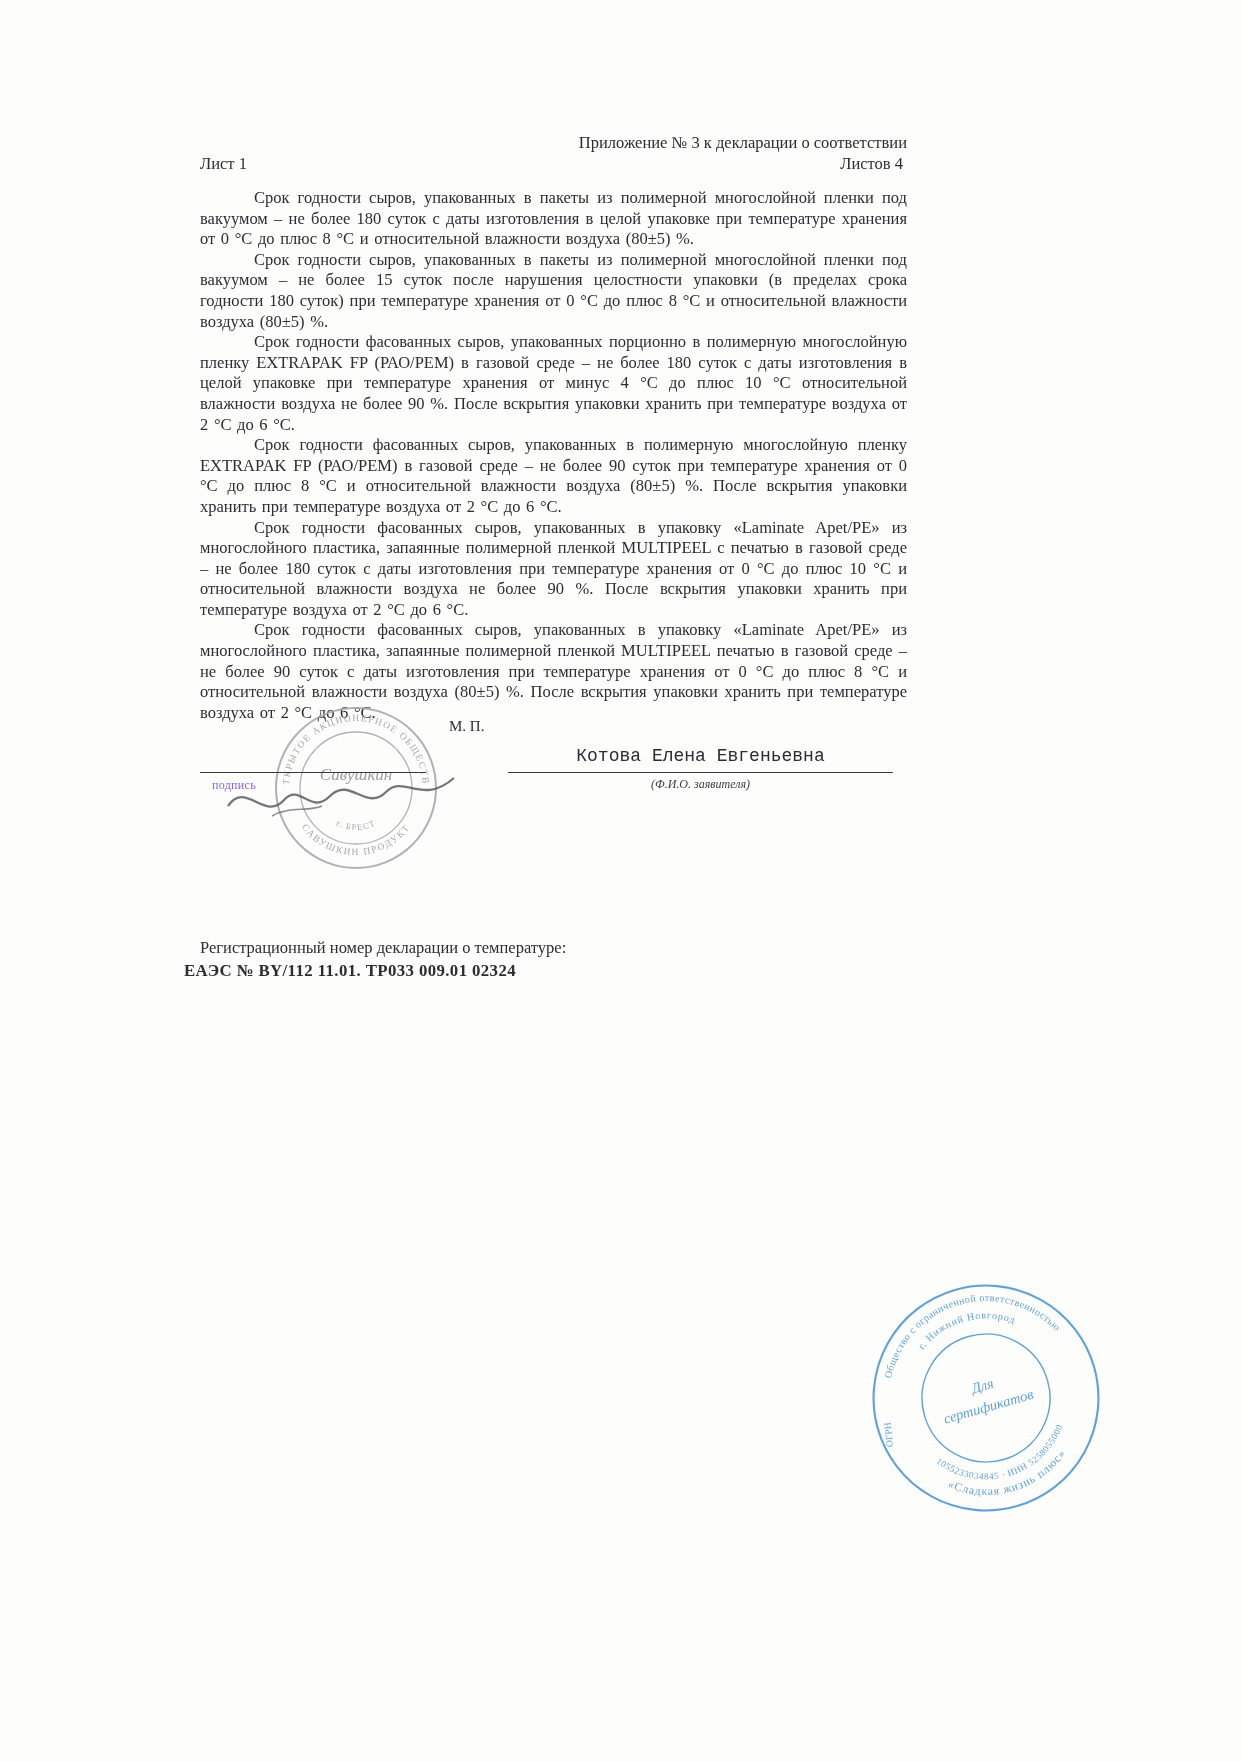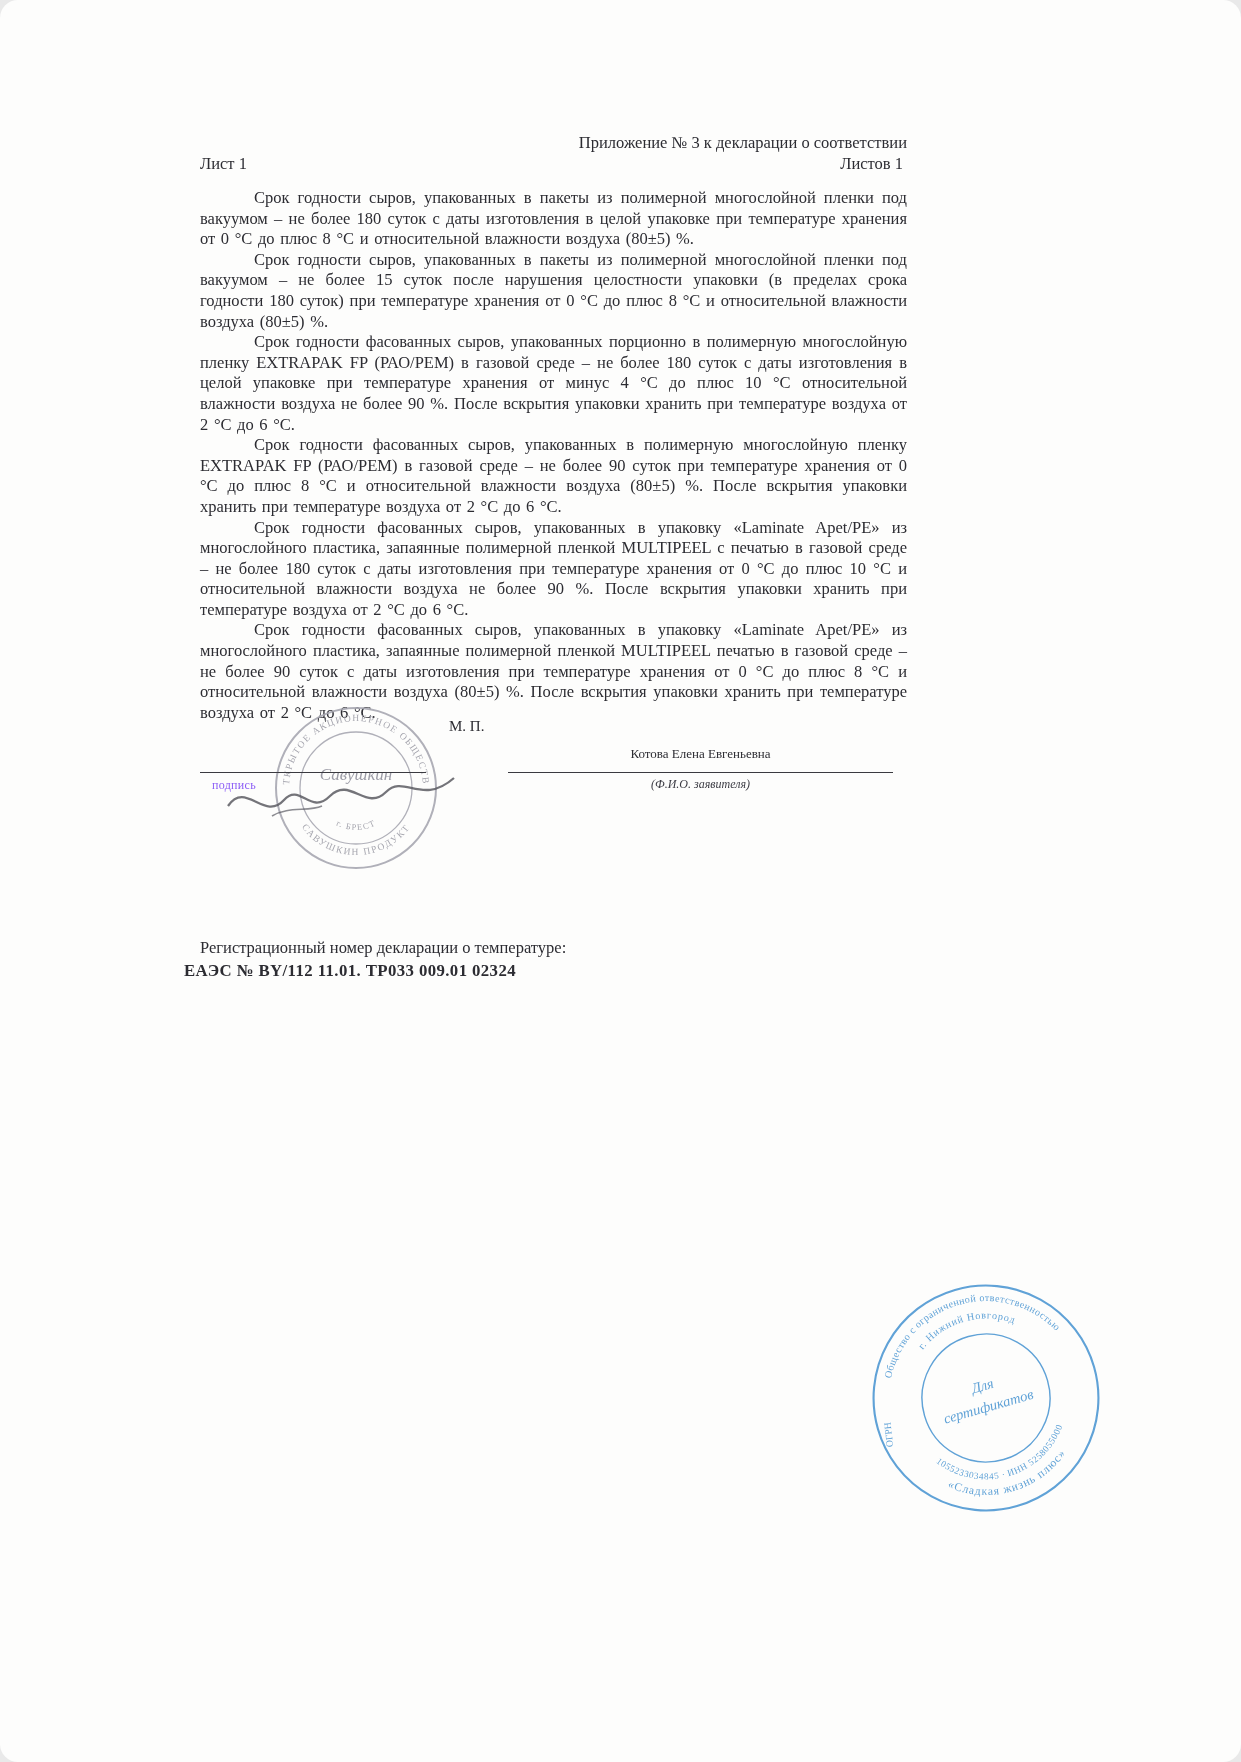--- a/index.html
+++ b/index.html
@@ -4,21 +4,20 @@
 <style>
   html,body{margin:0;padding:0;background:#e9e9e9;}
   .page{
     position:relative;
     width:1241px;height:1762px;
     margin:0 auto;
     background:#fdfdfc;
     font-family:"Liberation Serif","DejaVu Serif",serif;
     color:#2c2c32;
     overflow:hidden;
-    border-radius:18px;
   }
   .content{
     position:absolute;left:200px;top:132px;width:707px;
   }
   .hdr{
     text-align:right;font-size:16.5px;line-height:21px;
   }
   .hdr-sheets{
     display:flex;justify-content:space-between;gap:62px;
     font-size:16.5px;line-height:21px;padding-right:4px;
@@ -36,21 +35,21 @@
   .sig-line{position:absolute;border-top:1.2px solid #3a3a40;height:0;}
   .sig-line-left{left:200px;top:772px;width:226px;}
   .sig-line-right{left:508px;top:772px;width:385px;}
   .sig-caption{
     position:absolute;font-size:12px;color:#8b5cf6;letter-spacing:.3px;
   }
   .cap-podpis{left:212px;top:778px;}
   .mp{position:absolute;left:449px;top:718px;font-size:15px;}
   .fio-name{
     position:absolute;left:508px;top:746px;width:385px;
-    text-align:center;font-size:13px;
+    text-align:center;font-size:18px;font-family:Liberation Mono, monospace;
   }
   .fio-cap{
     position:absolute;left:508px;top:777px;width:385px;
     text-align:center;font-size:12px;color:#3c3c44;font-style:italic;
   }
   
   .reg-label{position:absolute;left:200px;top:938px;font-size:16.5px;}
   .reg-number{position:absolute;left:184px;top:961px;font-size:16.8px;font-weight:700;letter-spacing:.4px;}
   
   .company-seal{
@@ -68,21 +67,21 @@
 </style>
 </head>
 <body>
 
 <div class="page">
 
   <div class="content">
     <div class="hdr">Приложение № 3 к декларации о соответствии</div>
     <div class="hdr-sheets">
       <span>Лист 1</span>
-      <span>Листов 1</span>
+      <span>Листов 4</span>
     </div>
 
     <div class="body-text">
       <p class="para">Срок годности сыров, упакованных в пакеты из полимерной многослойной пленки под вакуумом – не более 180 суток с даты изготовления в целой упаковке при температуре хранения от 0 °С до плюс 8 °С и относительной влажности воздуха (80±5) %.</p>
       <p class="para">Срок годности сыров, упакованных в пакеты из полимерной многослойной пленки под вакуумом – не более 15 суток после нарушения целостности упаковки (в пределах срока годности 180 суток) при температуре хранения от 0 °С до плюс 8 °С и относительной влажности воздуха (80±5) %.</p>
       <p class="para">Срок годности фасованных сыров, упакованных порционно в полимерную многослойную пленку EXTRAPAK FP (РАО/РЕМ) в газовой среде – не более 180 суток с даты изготовления в целой упаковке при температуре хранения от минус 4 °С до плюс 10 °С относительной влажности воздуха  не более 90 %.  После  вскрытия упаковки хранить при температуре воздуха от 2 °С до 6 °С.</p>
       <p class="para">Срок годности фасованных сыров, упакованных в полимерную многослойную пленку EXTRAPAK FP (РАО/РЕМ) в газовой среде – не более 90 суток при температуре хранения от 0 °С до плюс 8 °С и относительной влажности воздуха (80±5) %. После вскрытия упаковки хранить при температуре воздуха от 2 °С до 6 °С.</p>
       <p class="para">Срок годности фасованных сыров, упакованных в упаковку «Laminate Apet/PE» из многослойного пластика, запаянные полимерной пленкой MULTIPEEL с печатью в газовой среде – не более 180 суток с даты изготовления при температуре хранения от 0 °С до плюс 10 °С и относительной влажности воздуха не более 90 %. После вскрытия упаковки хранить при температуре воздуха от 2 °С до 6 °С.</p>
       <p class="para">Срок годности фасованных сыров, упакованных в упаковку «Laminate Apet/PE» из многослойного пластика, запаянные полимерной пленкой MULTIPEEL печатью в газовой среде – не более 90 суток с даты изготовления при температуре хранения от 0 °С до плюс 8 °С и относительной влажности воздуха (80±5) %. После вскрытия упаковки хранить при температуре воздуха от 2 °С до 6 °С.</p>
     </div>

